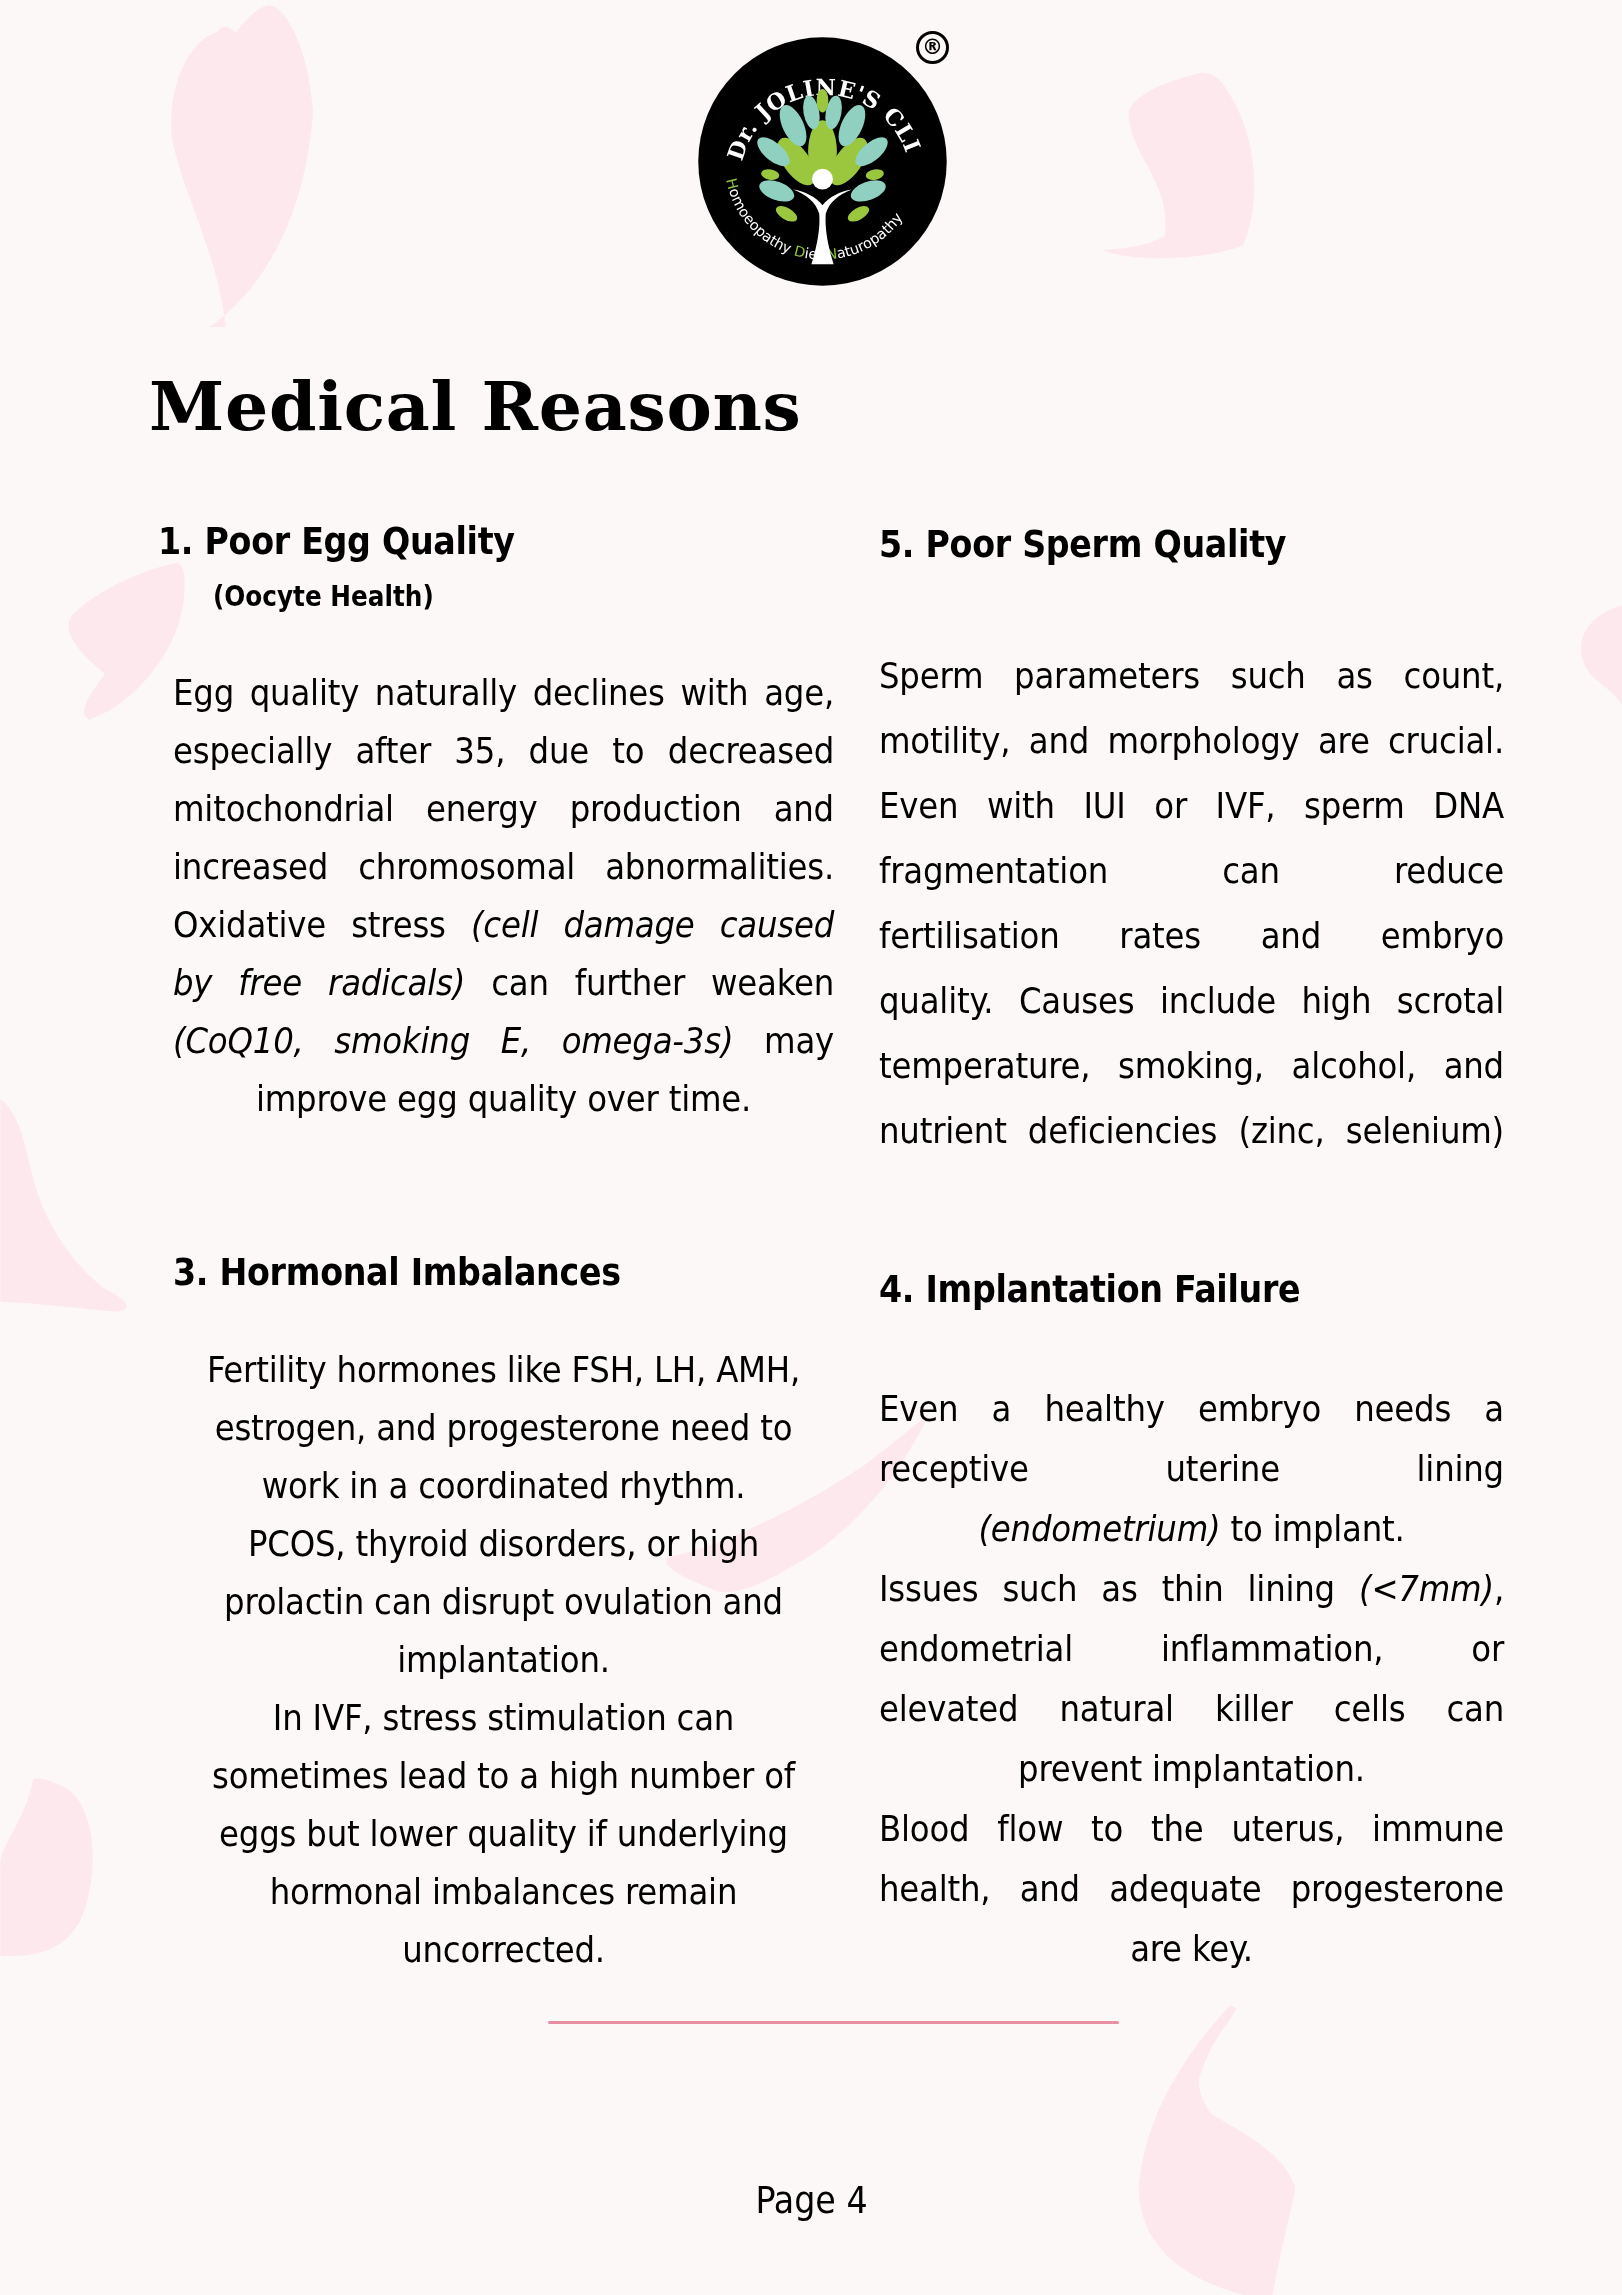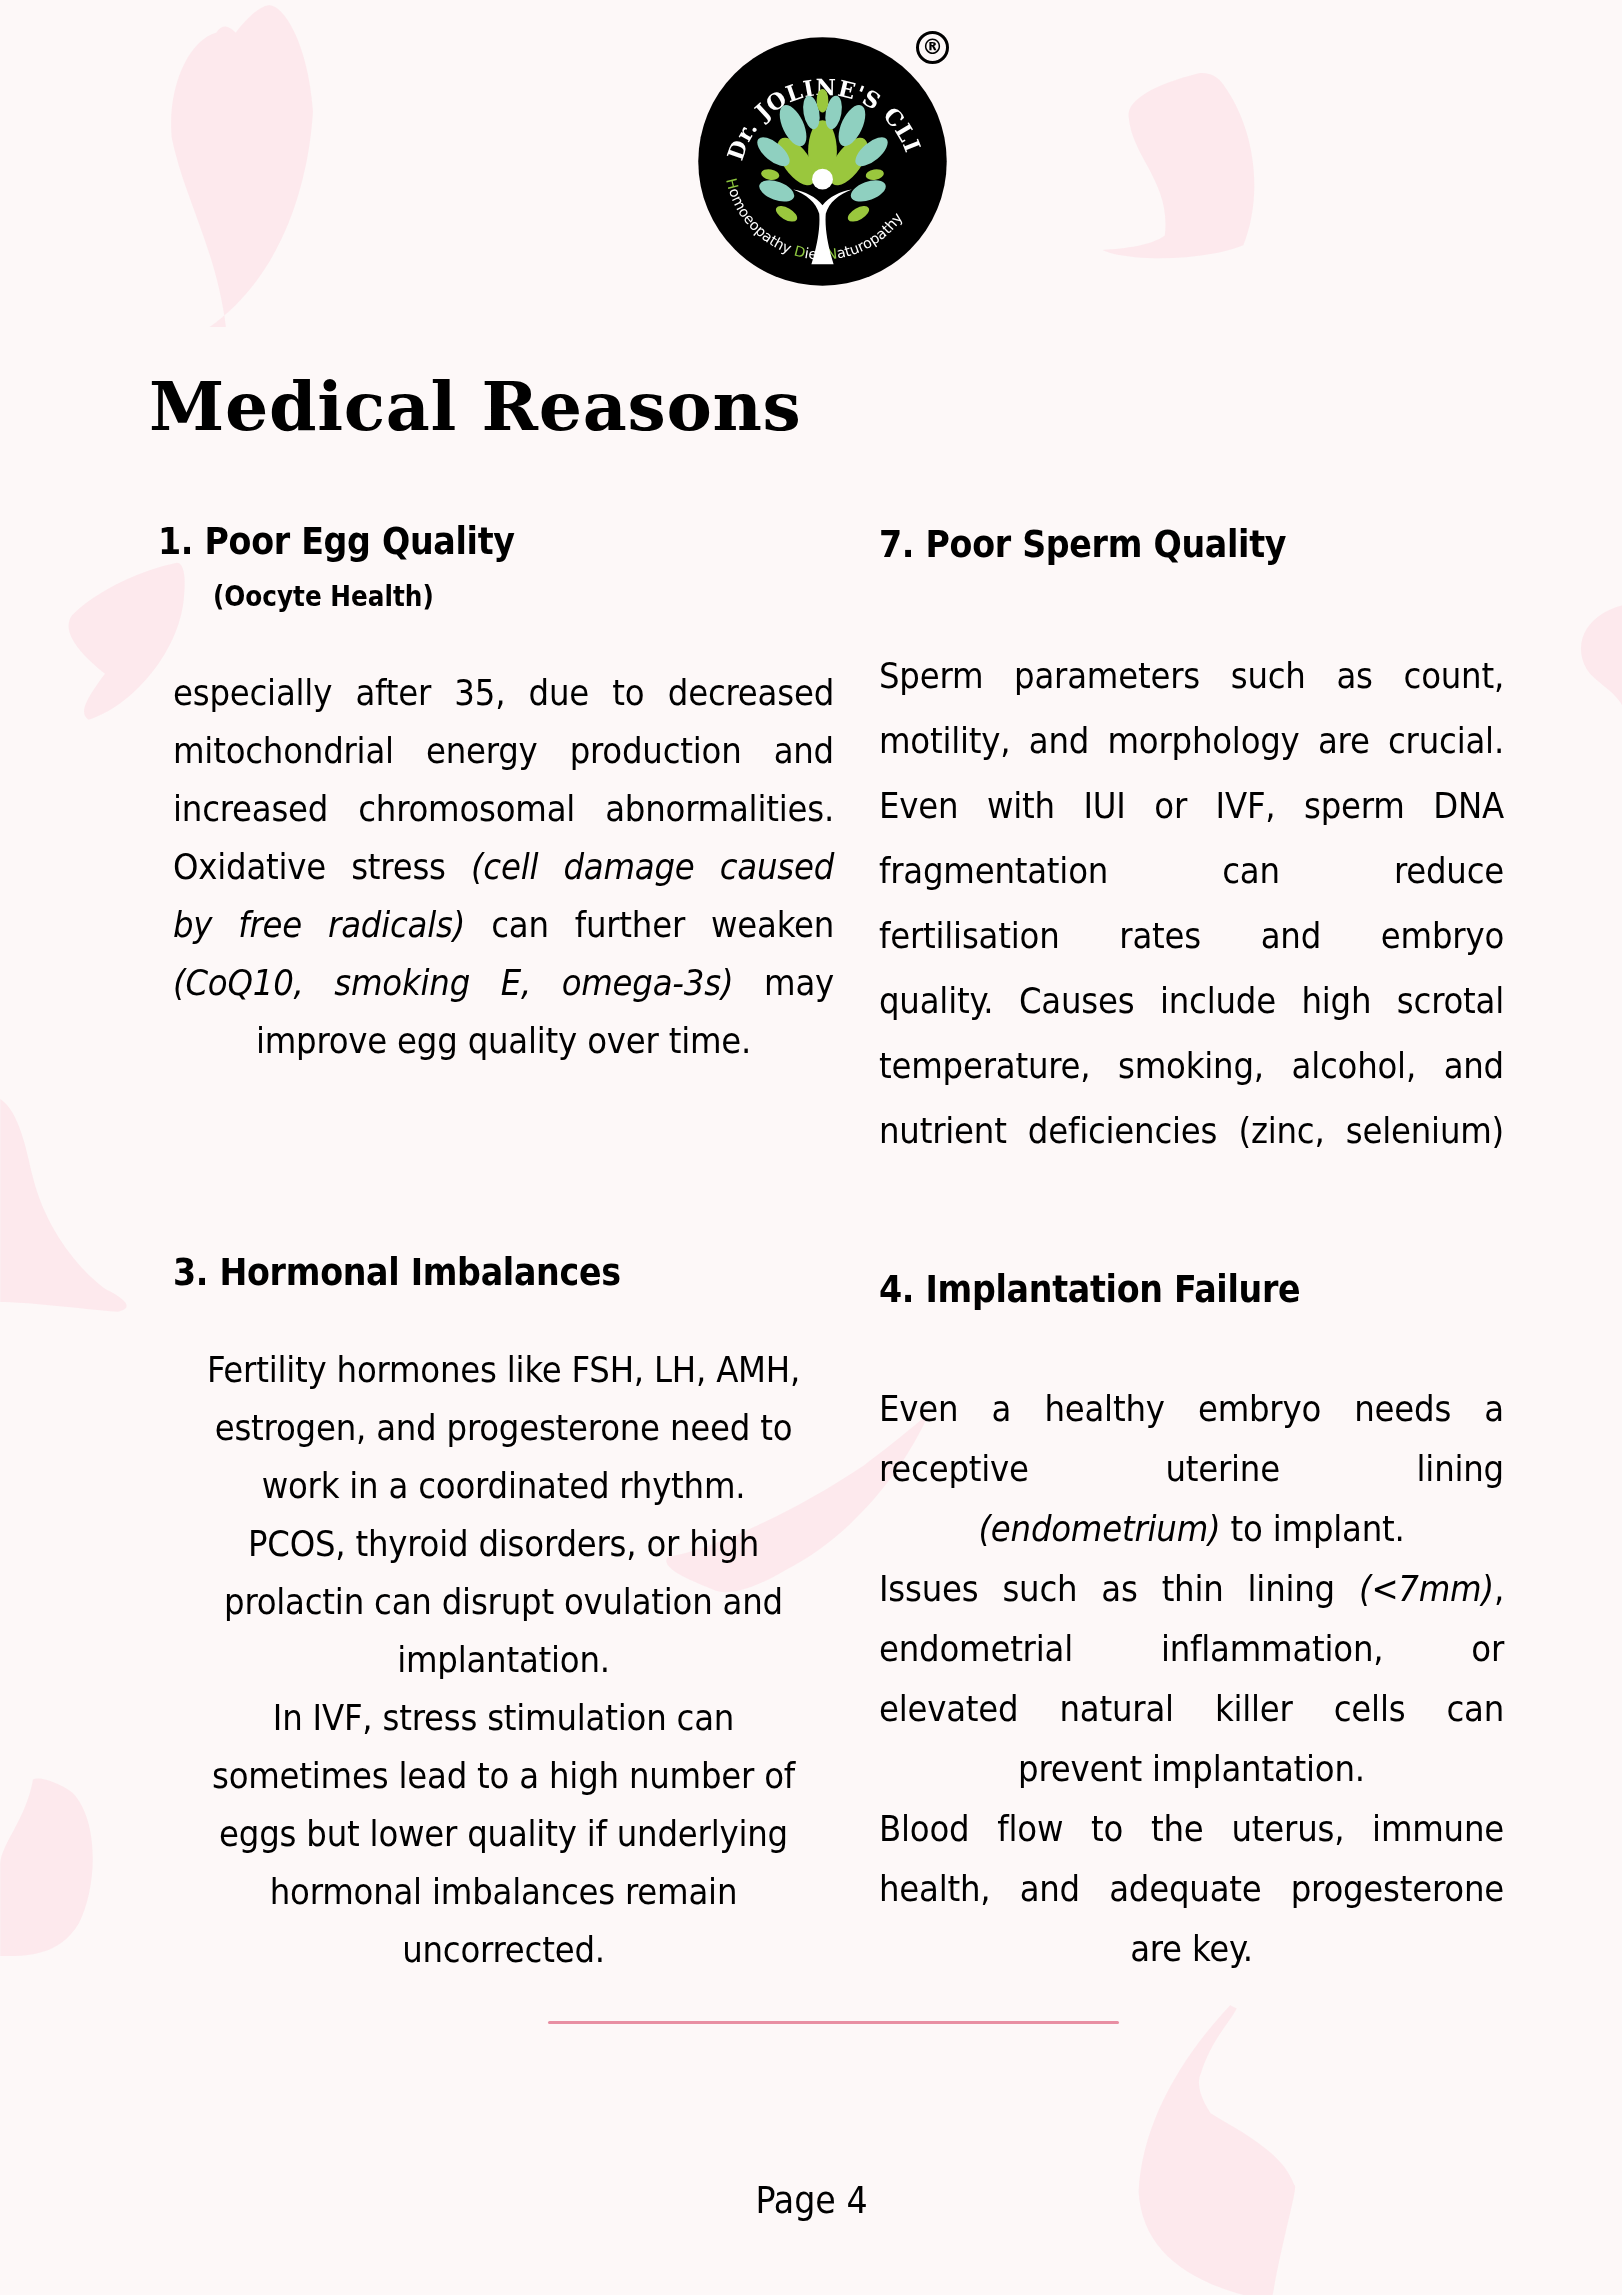--- a/index.html
+++ b/index.html
@@ -93,30 +93,31 @@
       <path d="M 150 238 C 170 245 185 258 190 275 C 192 300 185 330 178 352 L 212 352 C 205 330 198 300 200 275 C 205 258 220 245 240 238 C 222 240 205 250 195 262 C 185 250 168 240 150 238 Z" fill="#fff"></path>
     </svg>
   </div>
   <div class="reg">®</div>
 
   <div class="title">Medical Reasons</div>
 
   <div class="h" style="left:158px; top:520px;">1. Poor Egg Quality</div>
   <div class="sub" style="left:213px; top:580px;">(Oocyte Health)</div>
   <div class="body" id="sec0" style="left:173px; top:664px; width:661px;">
+      <span class="jline"><span>Egg quality naturally declines with age,</span></span>
       <span class="jline"><span>especially after 35, due to decreased</span></span>
       <span class="jline"><span>mitochondrial energy production and</span></span>
       <span class="jline"><span>increased chromosomal abnormalities.</span></span>
       <span class="jline"><span>Oxidative stress </span><em>(cell damage caused</em></span>
       <span class="jline"><em>by free radicals)</em><span> can further weaken</span></span>
       <span class="jline"><em>(CoQ10, smoking E, omega-3s)</em><span> may</span></span>
       <span class="lline"><span>improve egg quality over time.</span></span>
     </div>
 
-  <div class="h" style="left:879px; top:523px;">7. Poor Sperm Quality</div>
+  <div class="h" style="left:879px; top:523px;">5. Poor Sperm Quality</div>
   <div class="body" id="sec1" style="left:879px; top:643px; width:625px; line-height:65px;">
       <span class="jline"><span>Sperm parameters such as count,</span></span>
       <span class="jline"><span>motility, and morphology are crucial.</span></span>
       <span class="jline"><span>Even with IUI or IVF, sperm DNA</span></span>
       <span class="jline"><span>fragmentation can reduce</span></span>
       <span class="jline"><span>fertilisation rates and embryo</span></span>
       <span class="jline"><span>quality. Causes include high scrotal</span></span>
       <span class="jline"><span>temperature, smoking, alcohol, and</span></span>
       <span class="jline"><span>nutrient deficiencies (zinc, selenium)</span></span>
     </div>

